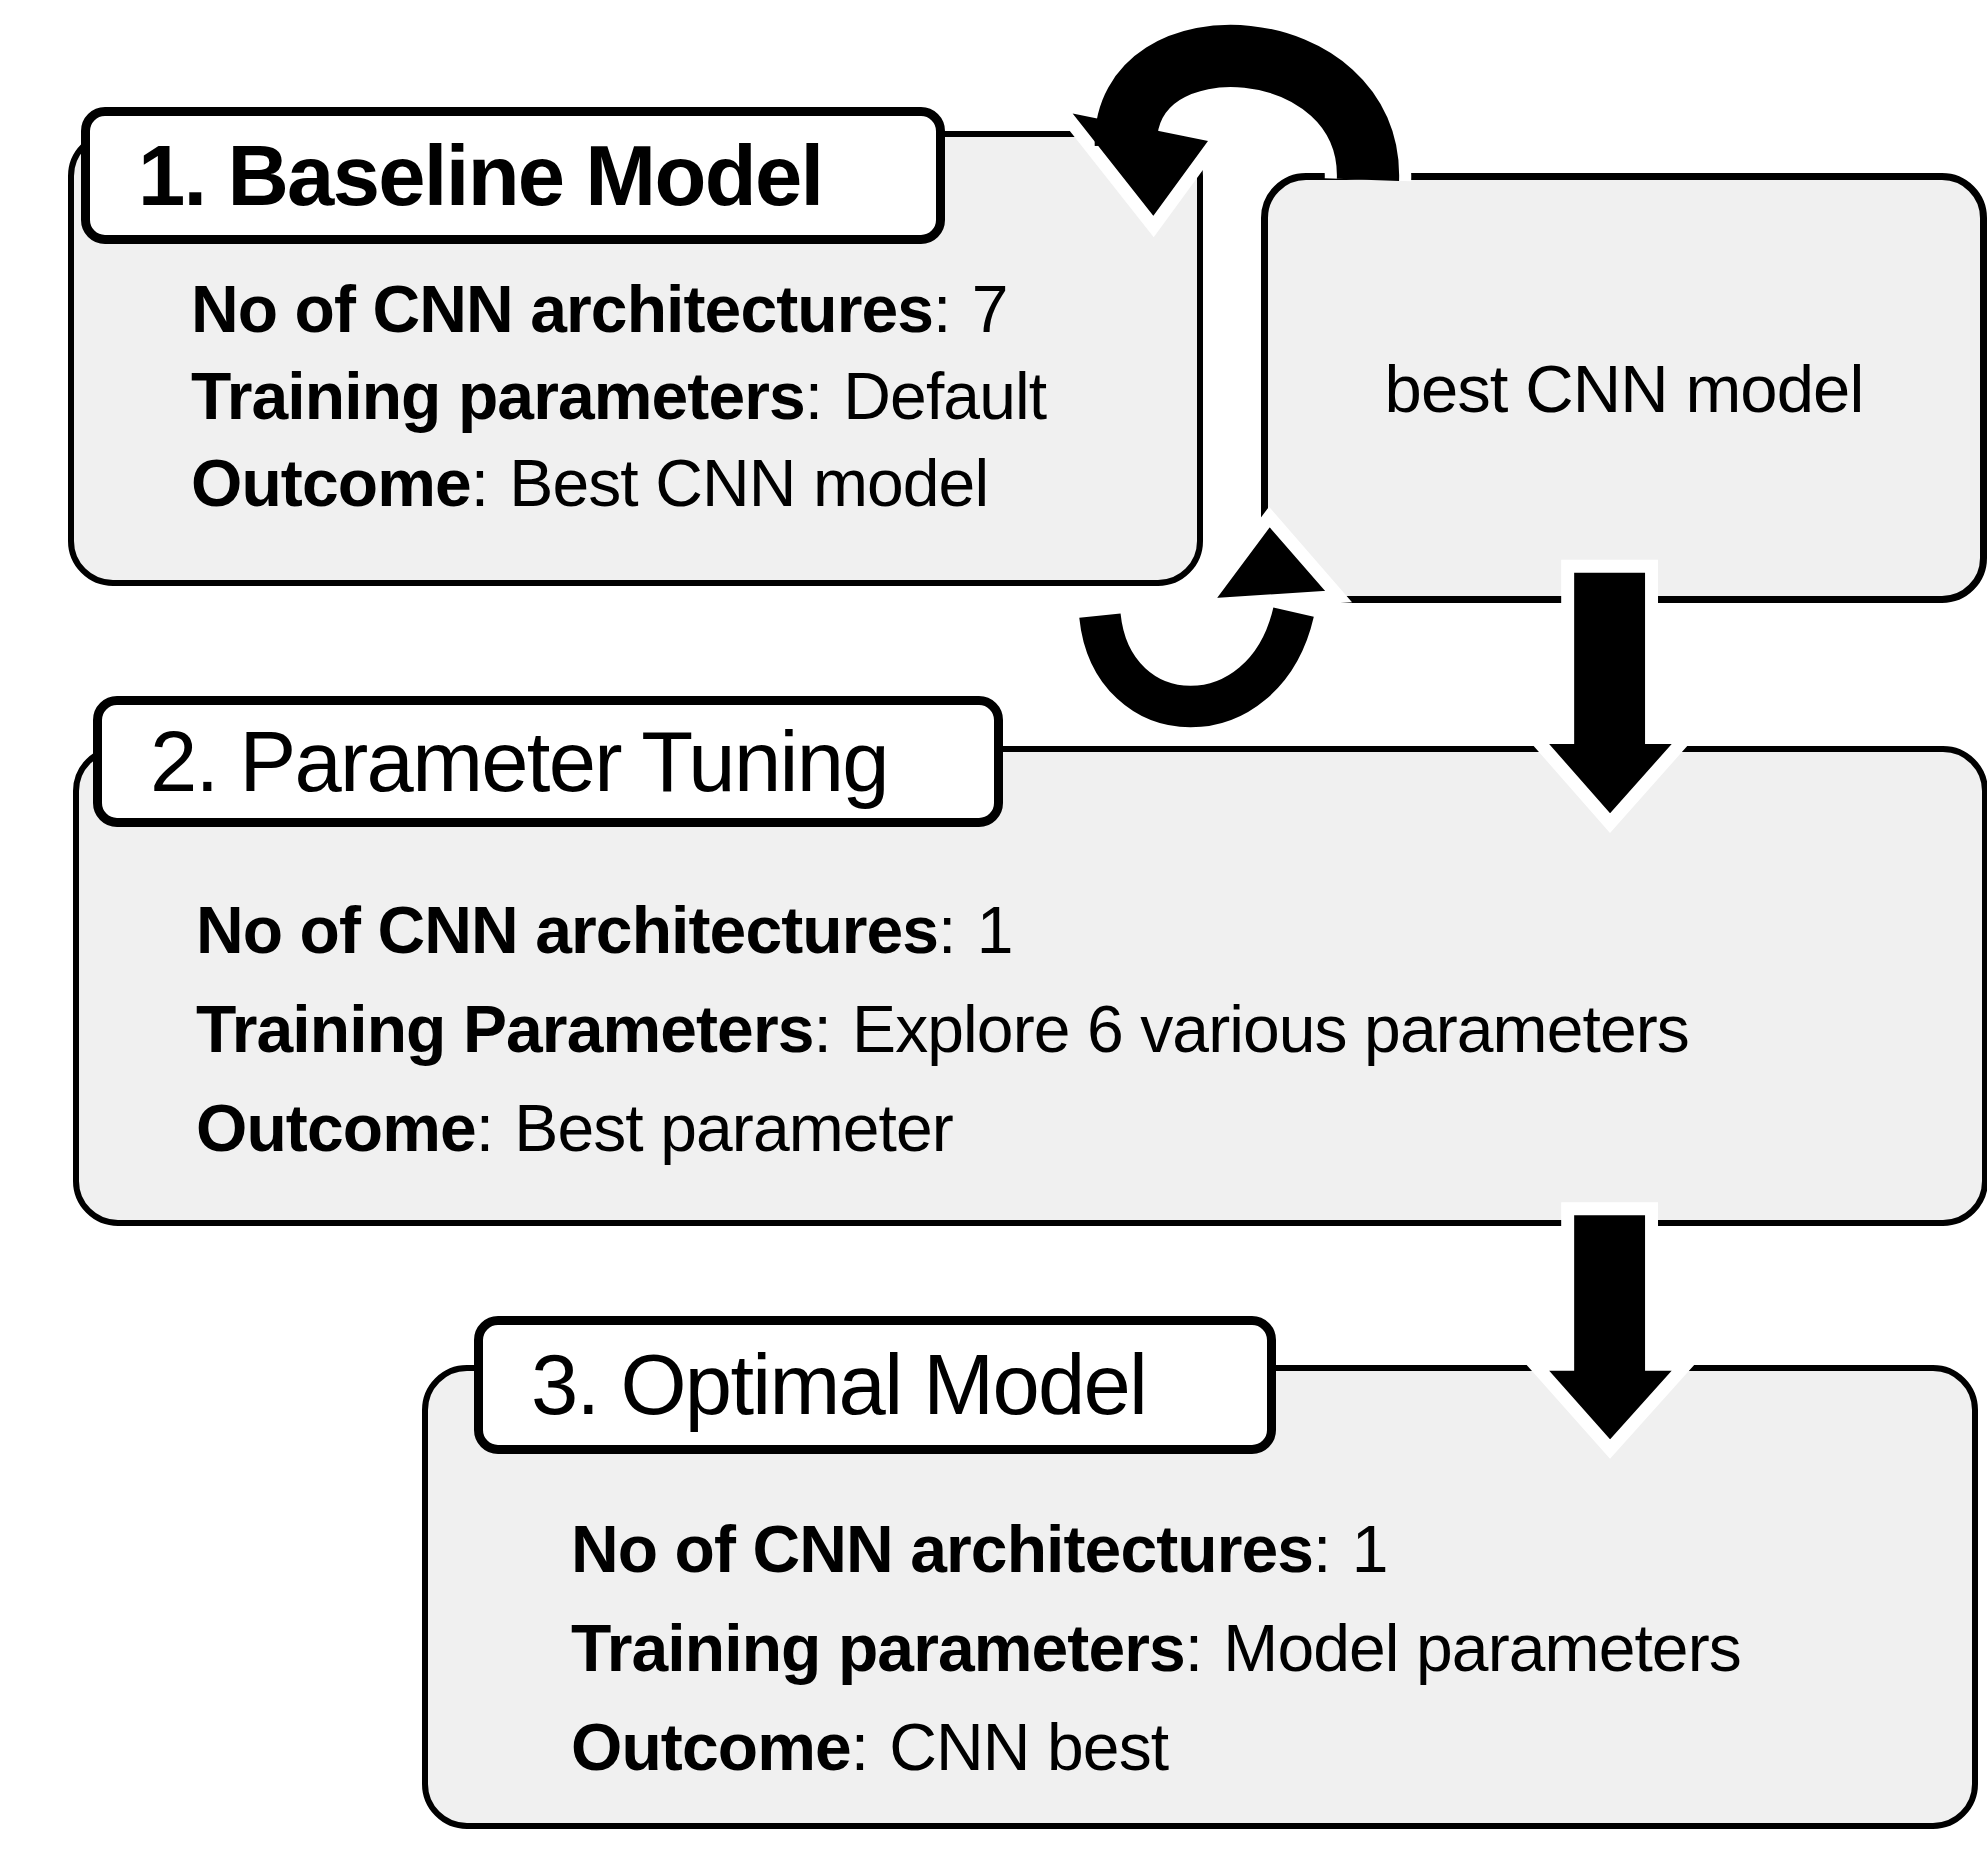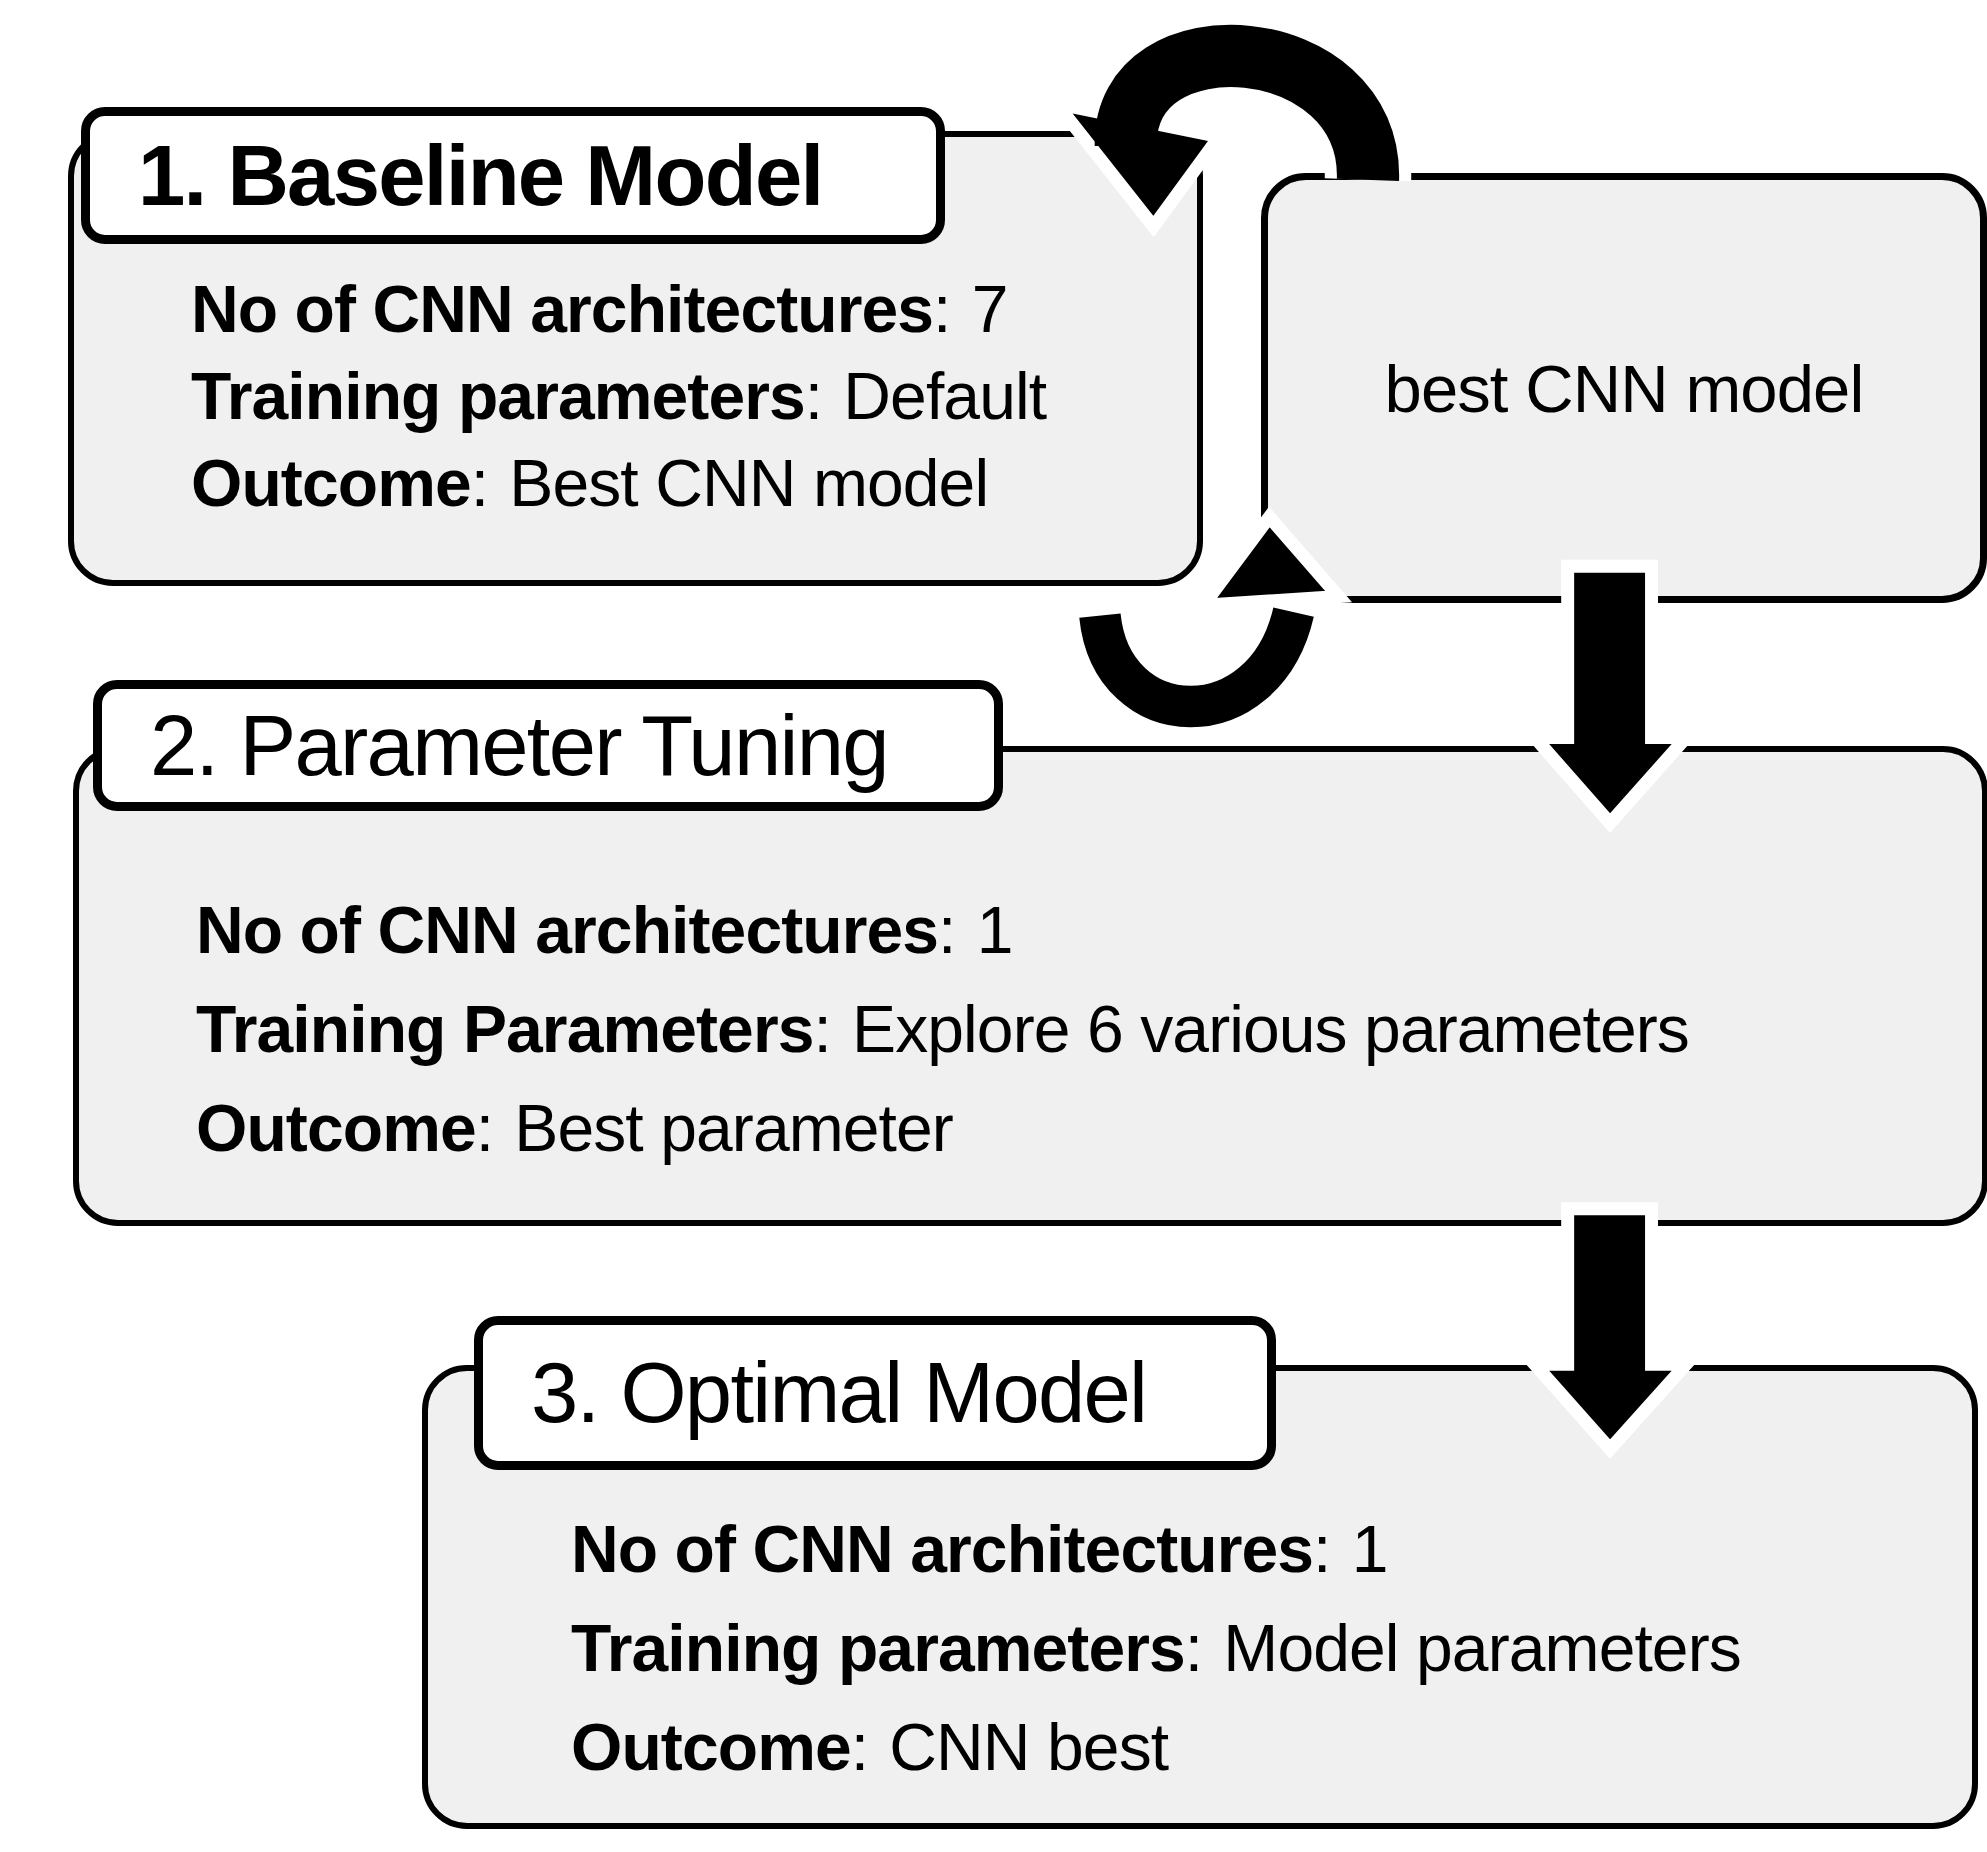--- a/index.html
+++ b/index.html
@@ -31,22 +31,22 @@
     border:9.5px solid var(--ink,#000);
     border-radius:24px;
     box-sizing:border-box;
     display:flex;align-items:center;
     padding-left:48px;
     font-size:85px;
     letter-spacing:-1.7px;
     white-space:nowrap;
   }
   .t1{left:81px;  top:107px;  width:864px;  height:137px;font-weight:bold;}
-  .t2{left:93px; top:680px;  width:910px; height:131px;}
-  .t3{left:474px; top:1316px; width:802px;  height:154px;}
+  .t2{left:93px; top:696px;  width:910px; height:131px;}
+  .t3{left:474px; top:1316px; width:802px;  height:138px;}
   
   .content{position:absolute;left:117px;top:128px;}
   .b3 .content{left:143px;}
   .line{display:flex;align-items:center;height:99px;font-size:66px;letter-spacing:-0.9px;white-space:nowrap;}
   .b1 .line{height:87px;}
   .lbl{font-weight:bold;}
   .sep{margin-right:0.32em;}
   
   .cmp .cline{font-size:67px;line-height:93px;letter-spacing:-0.9px;white-space:nowrap;}
   

